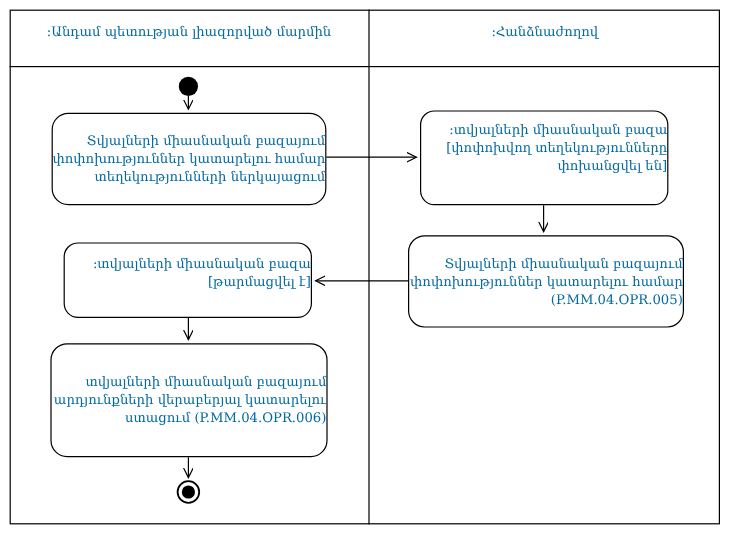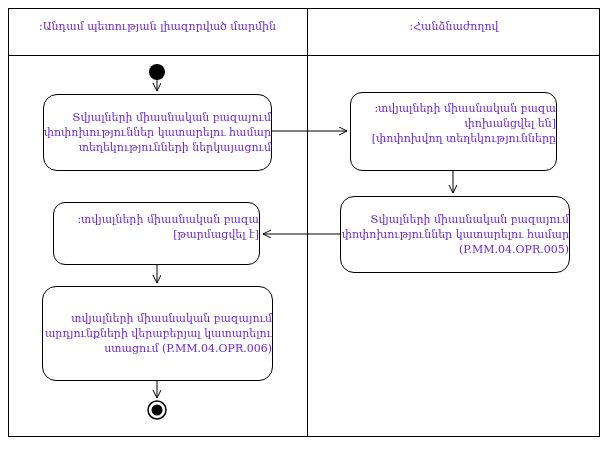--- a/index.html
+++ b/index.html
@@ -1,18 +1,18 @@
 <!DOCTYPE html>
 <html><head>
 <meta charset="utf-8">
 <style>
   html,body{margin:0;padding:0;background:#ffffff;}
   .canvas{
     position:relative;width:614px;height:453px;background:#ffffff;
-    font-family:"DejaVu Serif","DejaVu Sans",serif;color:#6d28d9;
+    font-family:"DejaVu Serif","DejaVu Sans",serif;color:#0369a1;
     overflow:hidden;
   }
   .frame{
     position:absolute;left:8px;top:8px;width:592px;height:429px;
     border:1px solid #000;box-sizing:border-box;background:#ffffff;
   }
   .v-divider{position:absolute;left:307px;top:8px;width:1px;height:429px;background:#000;}
   .h-divider{position:absolute;left:8px;top:55px;width:592px;height:1px;background:#000;}
   .lane-header{
     position:absolute;top:8px;height:47px;box-sizing:border-box;
@@ -75,22 +75,22 @@
   </svg>
 
   <div id="action-004" class="node action">
     <div class="ln">Տվյալների միասնական բազայում</div>
     <div class="ln">փոփոխություններ կատարելու համար</div>
     <div class="ln">տեղեկությունների ներկայացում</div>
   </div>
 
   <div id="object-transferred" class="node object">
     <div class="ln">:տվյալների միասնական բազա</div>
+    <div class="ln">[փոփոխվող տեղեկությունները</div>
     <div class="ln">փոխանցվել են]</div>
-    <div class="ln">[փոփոխվող տեղեկությունները</div>
   </div>
 
   <div id="action-005" class="node action">
     <div class="ln">Տվյալների միասնական բազայում</div>
     <div class="ln">փոփոխություններ կատարելու համար</div>
     <div class="ln">(P.MM.04.OPR.005)</div>
   </div>
 
   <div id="object-updated" class="node object">
     <div class="ln">:տվյալների միասնական բազա</div>

